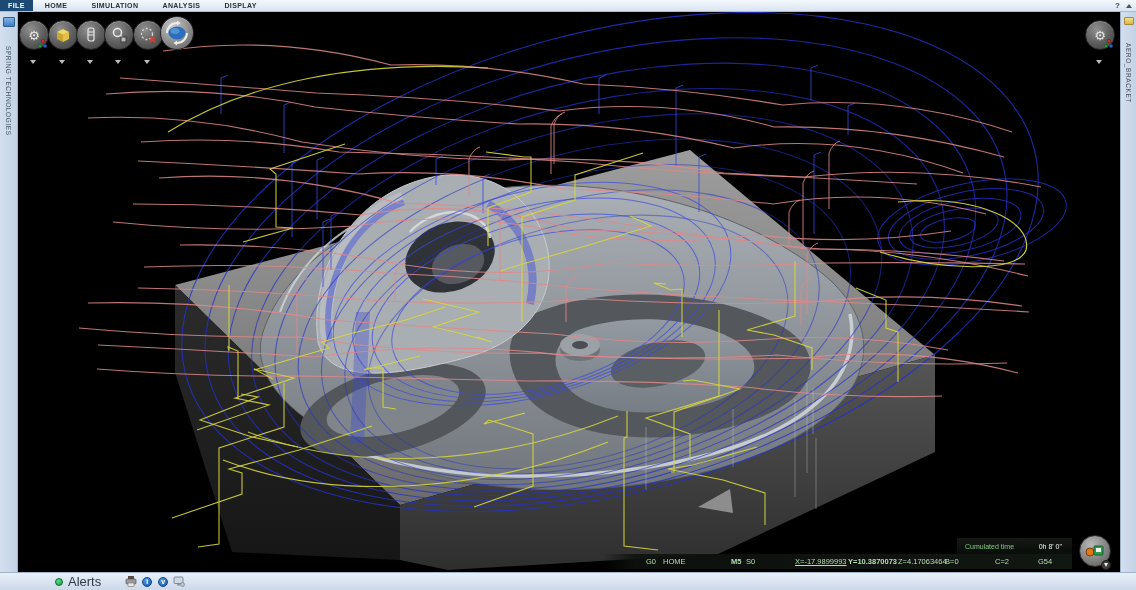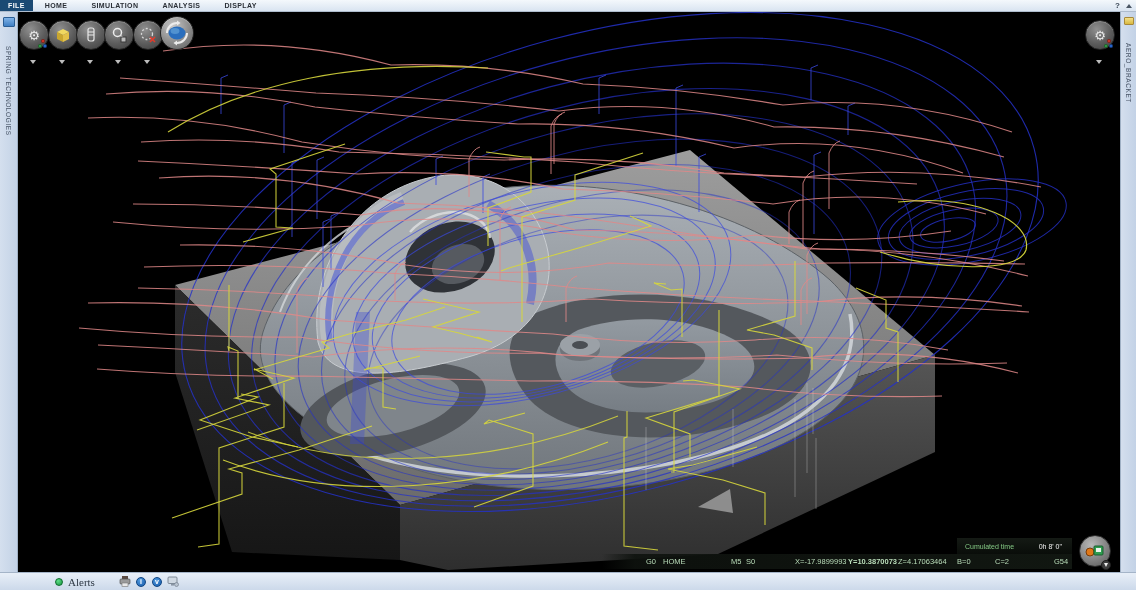--- a/index.html
+++ b/index.html
@@ -29,21 +29,21 @@
   .rail-icon{position:absolute;left:3px;top:5px;width:12px;height:10px;}
   .folder-ic{background:linear-gradient(#7fb3e8,#3f7fc4);border:1px solid #2a5d94;border-radius:1px;}
   .doc-ic{left:3px;top:5px;width:10px;height:8px;background:linear-gradient(#f4e08a,#d9b93f);border:1px solid #a8893a;border-radius:1px;}
 
   
   .bottombar{position:absolute;left:0;bottom:0;width:1136px;height:18px;
     background:linear-gradient(#e8eff8,#ccd9ea);border-top:1px solid #a4b4c8;
     display:flex;align-items:center;z-index:26;}
   .status-dot{width:8px;height:8px;border-radius:50%;margin-left:55px;
     background:radial-gradient(circle at 35% 30%,#5fe08a,#17933f);border:1px solid #0d6e2d;}
-  .alerts-label{font-size:11px;color:#2f3a46;margin-left:5px;font-family:Liberation Serif, serif;}
+  .alerts-label{font-size:13px;color:#2f3a46;margin-left:5px;}
   .bb-icons{display:flex;align-items:center;gap:4px;margin-left:24px;}
   .bb-ic{width:12px;height:12px;display:flex;align-items:center;justify-content:center;}
   .blue-badge{width:10px;height:10px;border-radius:50%;color:#fff;font-size:7px;font-weight:bold;
     display:flex;align-items:center;justify-content:center;
     background:radial-gradient(circle at 35% 30%,#4f9ae0,#1759a8);border:1px solid #0f4583;}
 
   
   .viewport{position:absolute;left:18px;top:12px;width:1104px;height:560px;background:#000;overflow:hidden;z-index:10;}
   .scene{position:absolute;left:0;top:0;}
 
@@ -311,28 +311,28 @@
     <span class="chev" style="left:1078px;top:48px;"></span>
 
     <div class="time-strip">
       <span class="time-label">Cumulated time</span>
       <span class="time-value">0h 8' 0"</span>
     </div>
 
     <div class="nc-strip">
       <span style="left:44px;">G0</span>
       <span style="left:61px;">HOME</span>
-      <span style="left:129px;">M5</span>
+      <span style="left:129px;font-weight:bold;">M5</span>
       <span style="left:144px;">S0</span>
-      <span style="left:193px;">X=-17.9899993</span>
+      <span style="left:193px;text-decoration:underline;">X=-17.9899993</span>
       <span style="left:246px;font-weight:bold;">Y=10.3870073</span>
       <span style="left:296px;">Z=4.17063464</span>
-      <span style="left:343px;margin-left:12px;">B=0</span>
+      <span style="left:343px;">B=0</span>
       <span style="left:393px;">C=2</span>
-      <span style="left:452px;">G54</span>
+      <span style="left:436px;">G54</span>
     </div>
 
     <div class="machine-btn">
       <svg width="20" height="16" viewBox="0 0 20 16">
         <circle cx="5" cy="9" r="4" fill="#e07818" stroke="#7a3c08" stroke-width="1"></circle>
         <rect x="9" y="3" width="9" height="9" rx="1" fill="#2f9e4f" stroke="#1b5e30" stroke-width="1"></rect>
         <rect x="11" y="5" width="5" height="4" fill="#eef4ee"></rect>
       </svg>
     </div>
     <span class="v-badge">

